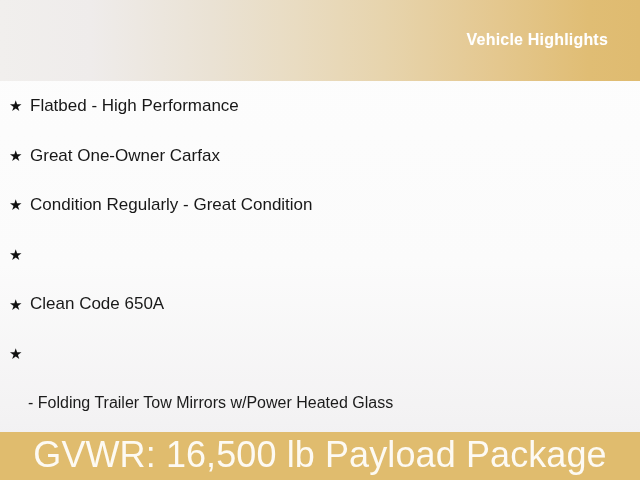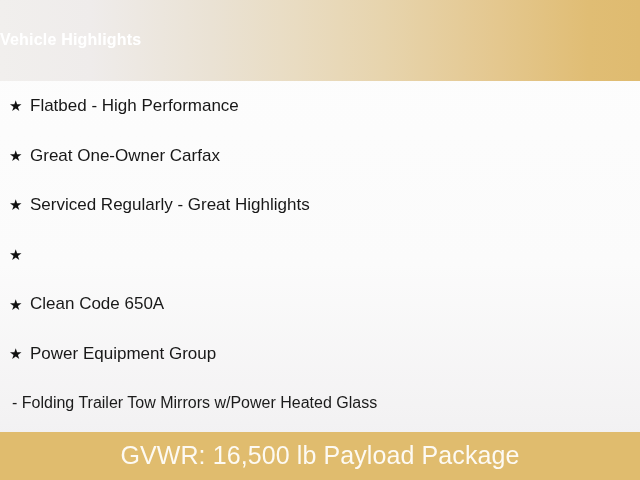--- a/index.html
+++ b/index.html
@@ -34,20 +34,21 @@
         #f1efed 0%,
         #efeceb 14%,
         #eae2d4 33%,
         #e9dcc2 46%,
         #e7d4ad 60%,
         #e4c78e 78%,
         #e0bd74 92%,
         #dfbb70 100%);
     display: flex;
     align-items: center;
+    justify-content: flex-end;
     box-sizing: border-box;
     padding: 0 32px 0 0;
   }
 
   .header-title {
     color: #ffffff;
     font-size: 16px;
     font-weight: bold;
     letter-spacing: 0.2px;
     line-height: 1;
@@ -90,42 +91,42 @@
   }
 
   .highlight-text {
     color: #181818;
     font-size: 17px;
     line-height: 1.15;
     white-space: nowrap;
   }
 
   .highlight-item.sub {
-    padding-left: 12px;
+    padding-left: 28px;
   }
 
   .highlight-item.sub .highlight-text {
     font-size: 16px;
     color: #1b1b1b;
   }
 
   
   .footer {
     flex: 0 0 48px;
     height: 48px;
     background: #e0bc6e;
     display: flex;
     align-items: center;
     justify-content: center;
     box-sizing: border-box;
   }
 
   .footer-text {
     color: #fdfaf3;
-    font-size: 25px;
+    font-size: 36px;
     font-weight: normal;
     line-height: 1;
     white-space: nowrap;
     letter-spacing: 0.1px;
     padding-bottom: 2px;
   }
 </style>
 </head>
 <body>
 
@@ -143,35 +144,34 @@
         <span class="highlight-text">Flatbed - High Performance</span>
       </li>
 
       <li class="highlight-item">
         <span class="bullet-star">★</span>
         <span class="highlight-text">Great One-Owner Carfax</span>
       </li>
 
       <li class="highlight-item">
         <span class="bullet-star">★</span>
-        <span class="highlight-text">Serviced Regularly - Great Highlights</span>
+        <span class="highlight-text">Condition Regularly - Great Condition</span>
       </li>
 
       <li class="highlight-item">
         <span class="bullet-star">★</span>
       </li>
 
       <li class="highlight-item">
         <span class="bullet-star">★</span>
         <span class="highlight-text">Clean Code 650A</span>
       </li>
 
       <li class="highlight-item">
         <span class="bullet-star">★</span>
-        <span class="highlight-text">Power Equipment Group</span>
       </li>
 
       <li class="highlight-item sub">
         <span class="highlight-text">- Folding Trailer Tow Mirrors w/Power Heated Glass</span>
       </li>
 
     </ul>
   </div>
 
   <div class="footer">

